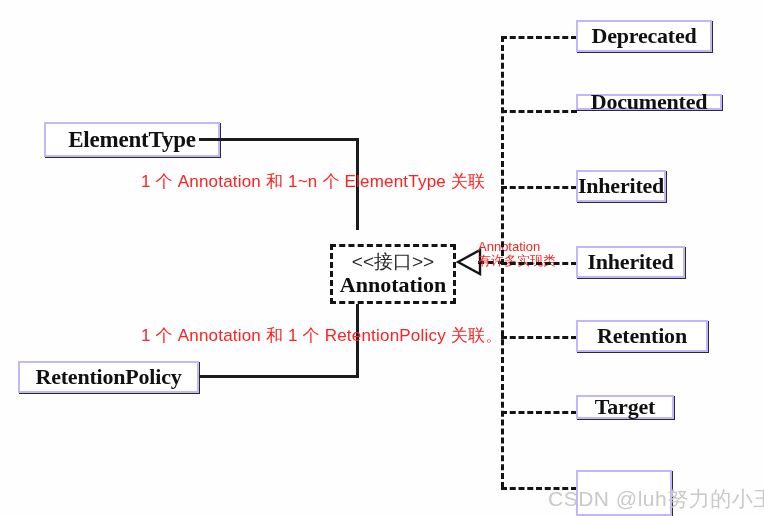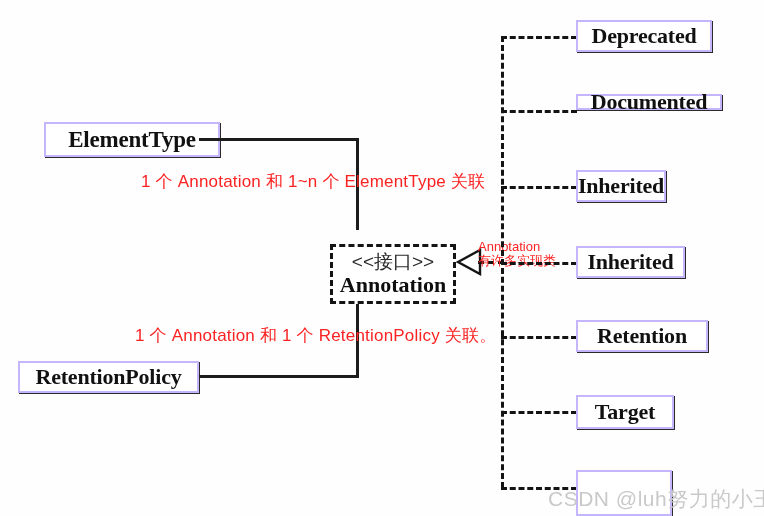--- a/index.html
+++ b/index.html
@@ -126,21 +126,21 @@
 
   <div class="red-label" style="left:141px; top:170px;">1 个 Annotation 和 1~n 个 ElementType 关联</div>
 
   <div class="cls-box" style="left:18px; top:361px; width:181px; height:32px; font-size:22px;">
     <span>RetentionPolicy</span>
   </div>
 
   <div class="solid-line" style="left:199px; top:375px; width:160px; height:3px;"></div>
   <div class="solid-line" style="left:356px; top:287px; width:3px; height:91px;"></div>
 
-  <div class="red-label" style="left:135px; top:324px;">1 个 Annotation 和 1 个 RetentionPolicy 关联。</div>
+  <div class="red-label" style="left:141px; top:324px;">1 个 Annotation 和 1 个 RetentionPolicy 关联。</div>
 
   <div class="iface-box" style="left:330px; top:228px; width:126px; height:60px;margin-top:16px;">
     <div class="iface-stereotype">&lt;&lt;接口&gt;&gt;</div>
     <div class="iface-name">Annotation</div>
   </div>
 
   <div class="arrow-head" style="left:456px; top:248px;">
     <svg width="26" height="28" viewBox="0 0 26 28">
       <polygon points="2,14 24,2 24,26" fill="#ffffff" stroke="#141414" stroke-width="2.4" stroke-linejoin="miter"></polygon>
     </svg>
@@ -174,21 +174,21 @@
   <div class="cls-box" style="left:576px; top:246px; width:109px; height:32px; font-size:22px;">
     <span>Inherited</span>
   </div>
 
   <div class="dash-h" style="left:501px; top:336px; width:76px;"></div>
   <div class="cls-box" style="left:576px; top:320px; width:132px; height:32px; font-size:22px;">
     <span>Retention</span>
   </div>
 
   <div class="dash-h" style="left:501px; top:411px; width:76px;"></div>
-  <div class="cls-box" style="left:576px; top:395px; width:98px; height:34px; font-size:22px;">
+  <div class="cls-box" style="left:576px; top:395px; width:98px; height:24px; font-size:22px;">
     <span>Target</span>
   </div>
 
   <div class="dash-h" style="left:501px; top:487px; width:76px;"></div>
   <div class="cls-box" style="left:576px; top:470px; width:96px; height:46px; font-size:22px;">
     <span></span>
   </div>
 
   <div class="watermark" style="left:548px; top:485px;">CSDN @luh努力的小王</div>
 

